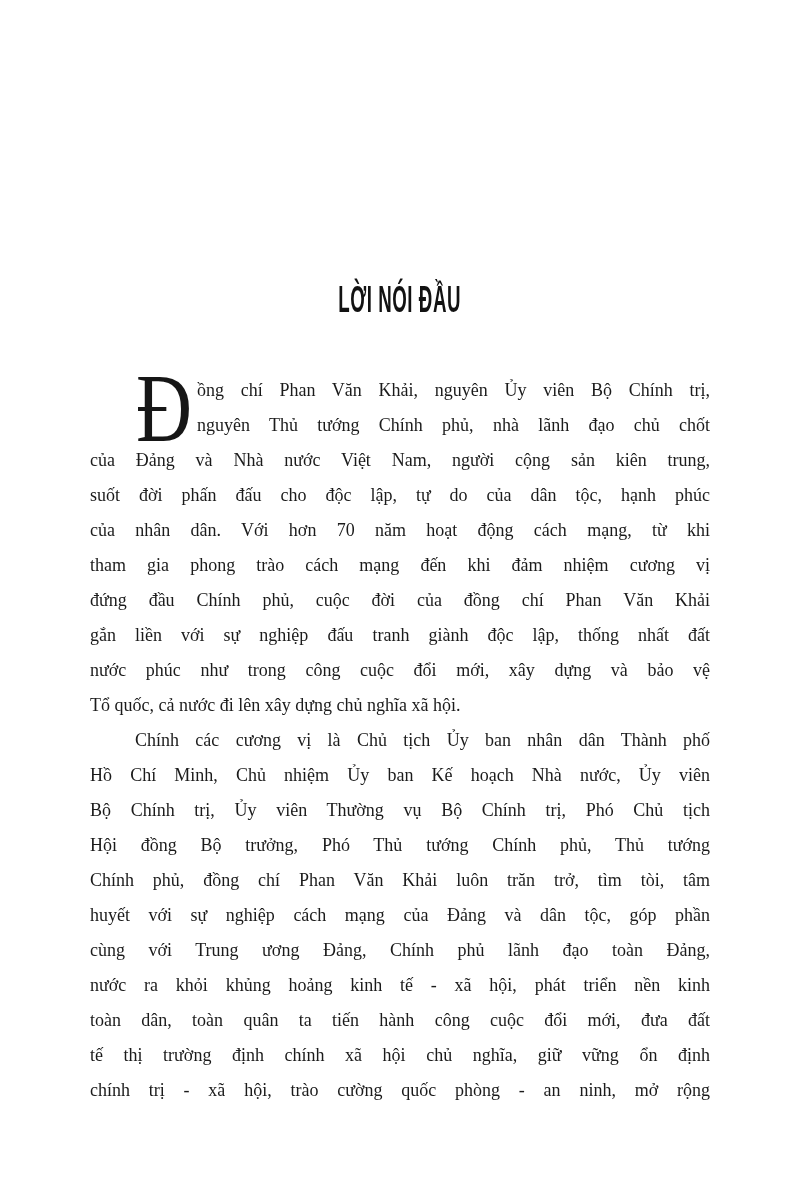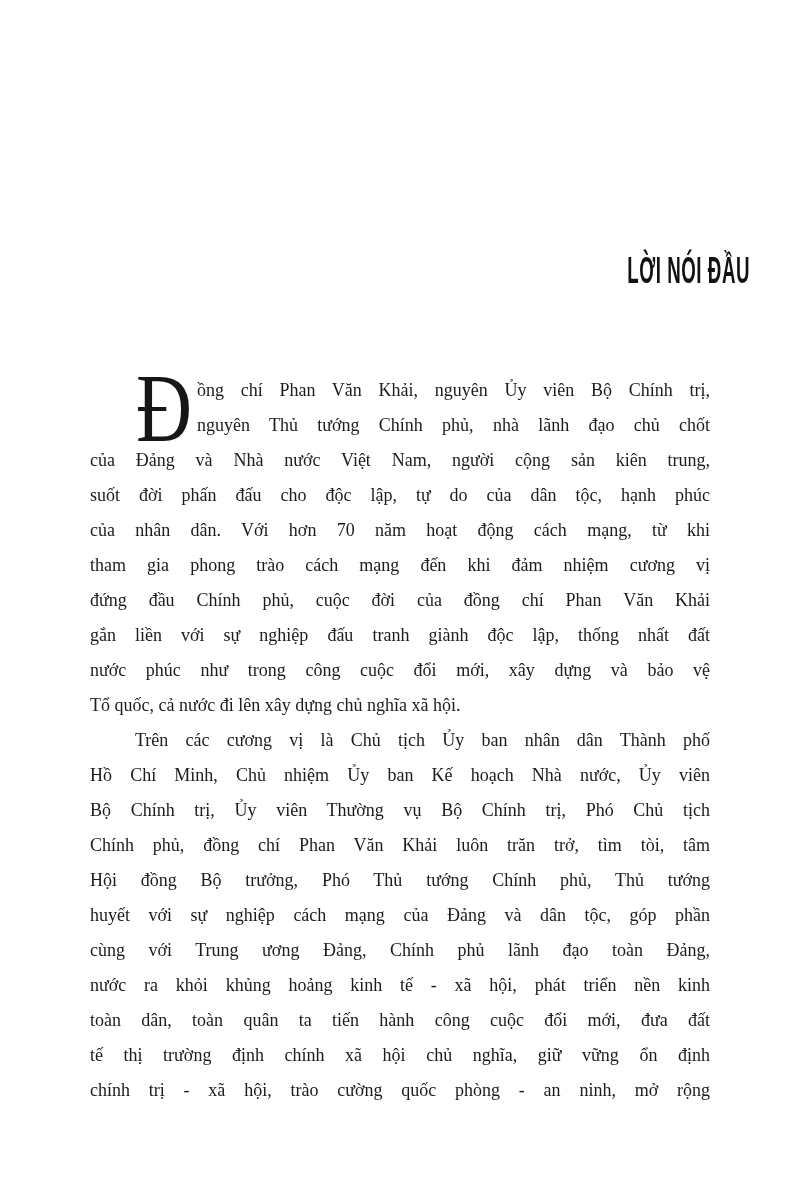--- a/index.html
+++ b/index.html
@@ -9,23 +9,23 @@
     font-family: "Liberation Serif", serif;
   }
   .page {
     position: relative;
     width: 800px; height: 1200px;
     background: #ffffff;
     overflow: hidden;
   }
   .title {
     position: absolute;
-    top: 248px; left: 0;
+    top: 277px; left: 0;
     width: 800px; margin: 0;
-    display: flex; justify-content: flex-end;
+    display: flex; justify-content: center;
     font-weight: normal;
   }
   .title-inner {
     font-family: "Liberation Sans", sans-serif;
     font-weight: 900;
     font-size: 34px;
     line-height: 40px;
     letter-spacing: 1px;
     white-space: nowrap;
     color: #121212;
@@ -81,25 +81,25 @@
         <div class="line">của Đảng và Nhà nước Việt Nam, người cộng sản kiên trung,</div>
         <div class="line">suốt đời phấn đấu cho độc lập, tự do của dân tộc, hạnh phúc</div>
         <div class="line">của nhân dân. Với hơn 70 năm hoạt động cách mạng, từ khi</div>
         <div class="line">tham gia phong trào cách mạng đến khi đảm nhiệm cương vị</div>
         <div class="line">đứng đầu Chính phủ, cuộc đời của đồng chí Phan Văn Khải</div>
         <div class="line">gắn liền với sự nghiệp đấu tranh giành độc lập, thống nhất đất</div>
         <div class="line">nước phúc như trong công cuộc đổi mới, xây dựng và bảo vệ</div>
         <div class="line last">Tổ quốc, cả nước đi lên xây dựng chủ nghĩa xã hội.</div>
       </div>
       <div class="paragraph">
-        <div class="line indent">Trên các cương vị là Chủ tịch Ủy ban nhân dân Thành phố</div>
+        <div class="line indent">Chính các cương vị là Chủ tịch Ủy ban nhân dân Thành phố</div>
         <div class="line">Hồ Chí Minh, Chủ nhiệm Ủy ban Kế hoạch Nhà nước, Ủy viên</div>
         <div class="line">Bộ Chính trị, Ủy viên Thường vụ Bộ Chính trị, Phó Chủ tịch</div>
+        <div class="line">Hội đồng Bộ trưởng, Phó Thủ tướng Chính phủ, Thủ tướng</div>
         <div class="line">Chính phủ, đồng chí Phan Văn Khải luôn trăn trở, tìm tòi, tâm</div>
-        <div class="line">Hội đồng Bộ trưởng, Phó Thủ tướng Chính phủ, Thủ tướng</div>
         <div class="line">huyết với sự nghiệp cách mạng của Đảng và dân tộc, góp phần</div>
         <div class="line">cùng với Trung ương Đảng, Chính phủ lãnh đạo toàn Đảng,</div>
         <div class="line">nước ra khỏi khủng hoảng kinh tế - xã hội, phát triển nền kinh</div>
         <div class="line">toàn dân, toàn quân ta tiến hành công cuộc đổi mới, đưa đất</div>
         <div class="line">tế thị trường định chính xã hội chủ nghĩa, giữ vững ổn định</div>
         <div class="line">chính trị - xã hội, trào cường quốc phòng - an ninh, mở rộng</div>
       </div>
     </section>
 </main>
 

